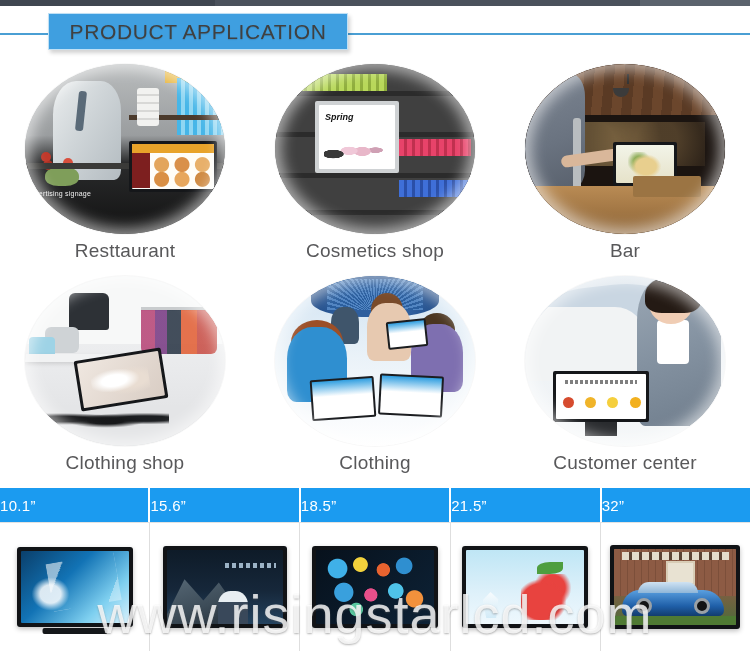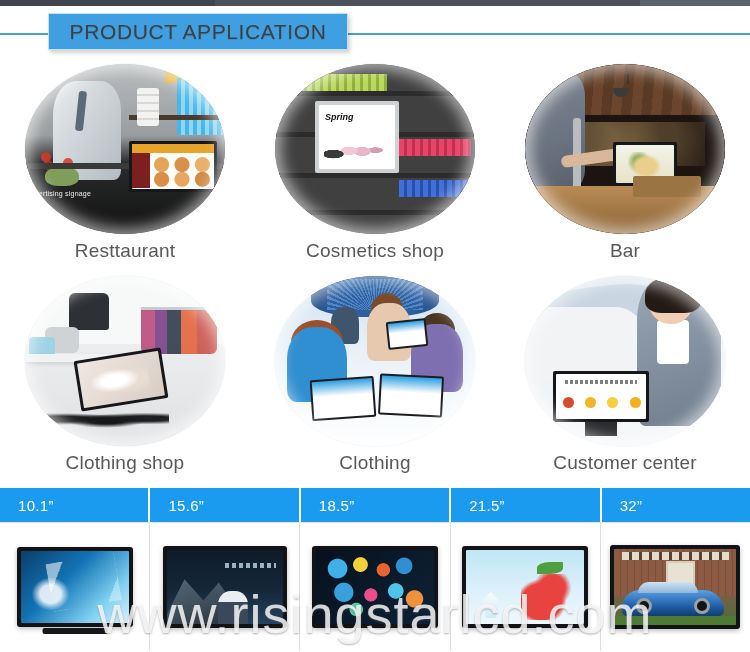--- a/index.html
+++ b/index.html
@@ -198,21 +198,21 @@
 
   
   .sizes{position:absolute;left:0;top:488px;width:750px;height:164px;background:#fff;}
   .sizebar{display:flex;width:750px;height:34px;}
   .sizecell{
     flex:1;height:34px;background:#1b9bf0;
     display:flex;align-items:center;
     border-right:2px solid #ffffff;box-sizing:border-box;
   }
   .sizecell:last-child{border-right:none;text-align:right;}
-  .sizecell span{color:#ffffff;font-size:15px;padding-left:18px;letter-spacing:.3px;}
+  .sizecell span{color:#ffffff;font-size:15px;letter-spacing:.3px;}
   .thumbs{display:flex;width:750px;height:128px;border-top:1px solid #e2e2e2;}
   .thumb{flex:1;height:128px;border-right:1px solid #dedede;box-sizing:border-box;
          display:flex;align-items:center;justify-content:center;position:relative;background:#fff;}
   .thumb:last-child{border-right:none;}
 
   .pv{position:relative;border-radius:3px;background:#111316;padding:4px;box-shadow:0 2px 5px rgba(0,0,0,.25);}
   .pv .pvin{width:100%;height:100%;border-radius:1px;overflow:hidden;position:relative;}
   .pvstand{position:absolute;left:50%;bottom:-7px;transform:translateX(-50%);width:56%;height:6px;background:#15171a;border-radius:2px;}
 
   .t1 .pv{width:108px;height:72px;}

